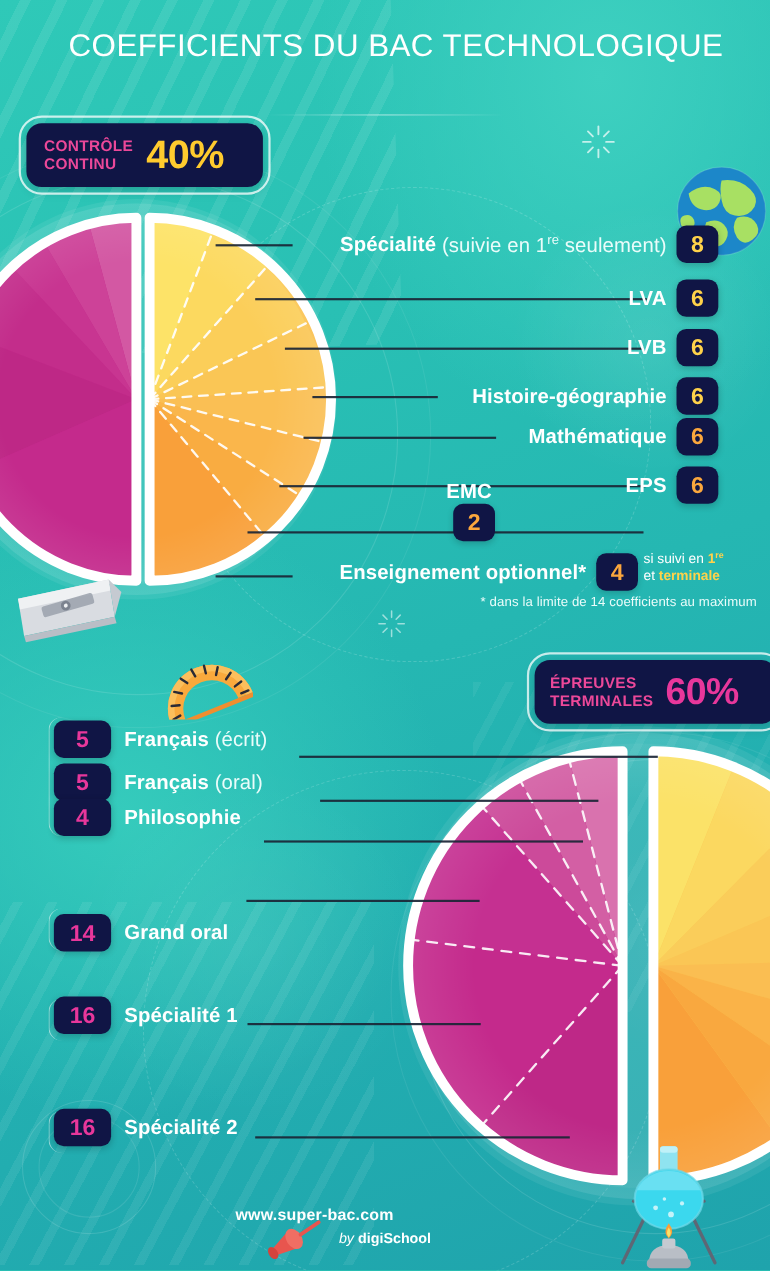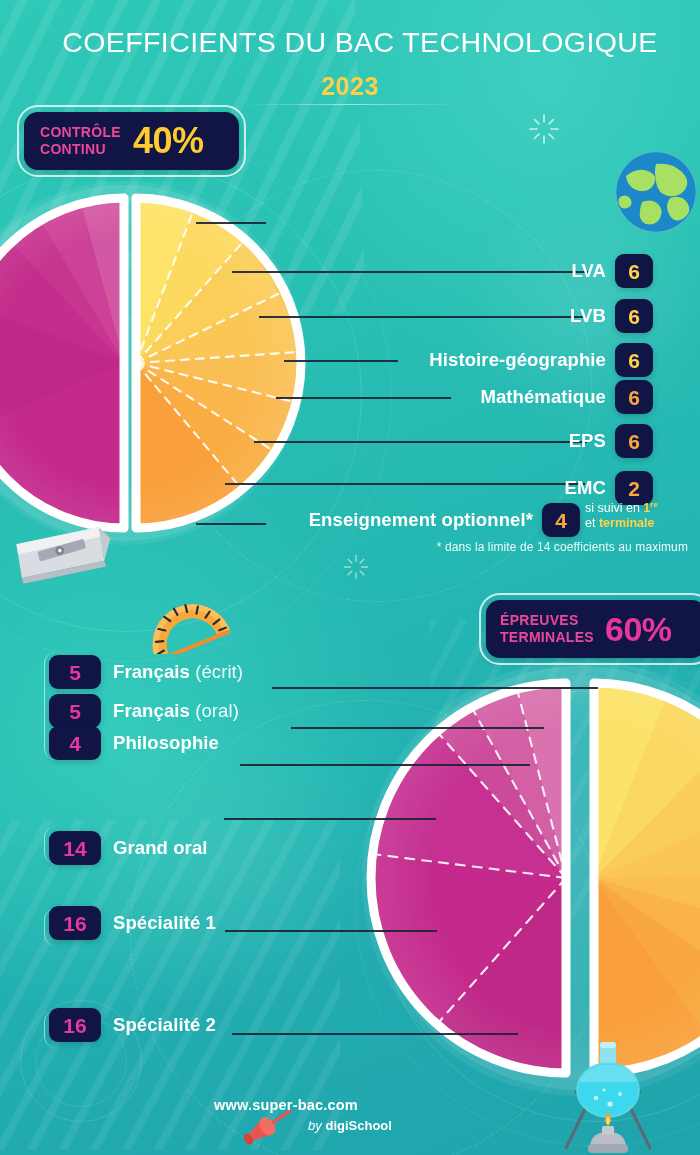--- a/index.html
+++ b/index.html
@@ -168,21 +168,20 @@
       <line x1="3" y1="17" x2="10" y2="17"></line>
         <line x1="24" y1="17" x2="31" y2="17"></line>
       <line x1="7.5" y1="7.5" x2="12" y2="12"></line>
         <line x1="22" y1="22" x2="26.5" y2="26.5"></line>
       <line x1="26.5" y1="7.5" x2="22" y2="12"></line>
         <line x1="12" y1="22" x2="7.5" y2="26.5"></line>
     </g>
   </svg>
 
   <div class="title">COEFFICIENTS DU BAC TECHNOLOGIQUE</div>
-  <div class="year">2023</div>
   <div class="title-rule"></div>
 
   <svg class="deco" style="left:612px;top:148px;" width="88" height="88" viewBox="0 0 88 88">
     <circle cx="44" cy="44" r="40" fill="#1C87C9"></circle>
     <g fill="#A8E063">
       <path d="M14 28 q12 -10 24 -4 q8 4 4 12 q-4 8 -14 7 q-12 -2 -14 -15z"></path>
       <path d="M44 16 q16 -2 26 8 q8 8 4 16 q-6 10 -18 8 q-10 -2 -12 -14 q-2 -12 0 -18z"></path>
       <path d="M30 54 q10 -4 16 2 q6 6 2 14 q-4 8 -14 6 q-10 -4 -4 -22z"></path>
       <path d="M58 50 q12 -4 18 6 q4 8 -4 14 q-8 6 -14 -2 q-6 -10 0 -18z"></path>
       <path d="M10 48 q6 -2 9 4 q2 6 -4 8 q-6 2 -8 -4 q-2 -6 3 -8z"></path>
@@ -269,20 +268,28 @@
 
   <div class="lead" style="left:196px;top:222px;width:70px;"></div>
   <div class="lead" style="left:232px;top:271px;width:356px;"></div>
   <div class="lead" style="left:259px;top:316px;width:326px;"></div>
   <div class="lead" style="left:284px;top:360px;width:114px;"></div>
   <div class="lead" style="left:276px;top:397px;width:175px;"></div>
   <div class="lead" style="left:254px;top:441px;width:333px;"></div>
   <div class="lead" style="left:225px;top:483px;width:360px;"></div>
   <div class="lead" style="left:196px;top:523px;width:70px;"></div>
 
+  <div class="row-top" style="left:200px;top:205px;width:453px;">
+    <div class="lbl">
+      <span>Spécialité</span><span class="thin"> (suivie en 1<span class="sup">re</span> seulement)</span>
+    </div>
+    <div class="numbox">
+        <span class="n-yellow">8</span>
+      </div>
+  </div>
 
   <div class="row-top" style="left:200px;top:254px;width:453px;">
     <div class="lbl">LVA</div>
     <div class="numbox">
         <span class="n-yellow">6</span>
       </div>
   </div>
 
   <div class="row-top" style="left:200px;top:299px;width:453px;">
     <div class="lbl">LVB</div>
@@ -305,21 +312,21 @@
       </div>
   </div>
 
   <div class="row-top" style="left:200px;top:424px;width:453px;align-items:center;">
     <div class="lbl">EPS</div>
     <div class="numbox">
         <span class="n-orange">6</span>
       </div>
   </div>
 
-  <div class="row-top" style="left:200px;top:471px;width:453px;">
+  <div class="row-top" style="left:200px;top:458px;width:453px;flex-direction:column;">
     <div class="lbl">EMC</div>
     <div class="numbox">
         <span class="n-orange">2</span>
       </div>
   </div>
 
   <div class="row-top" style="left:200px;top:503px;width:380px;">
     <div class="lbl">Enseignement optionnel*</div>
     <div class="numbox">
         <span class="n-orange">4</span>

